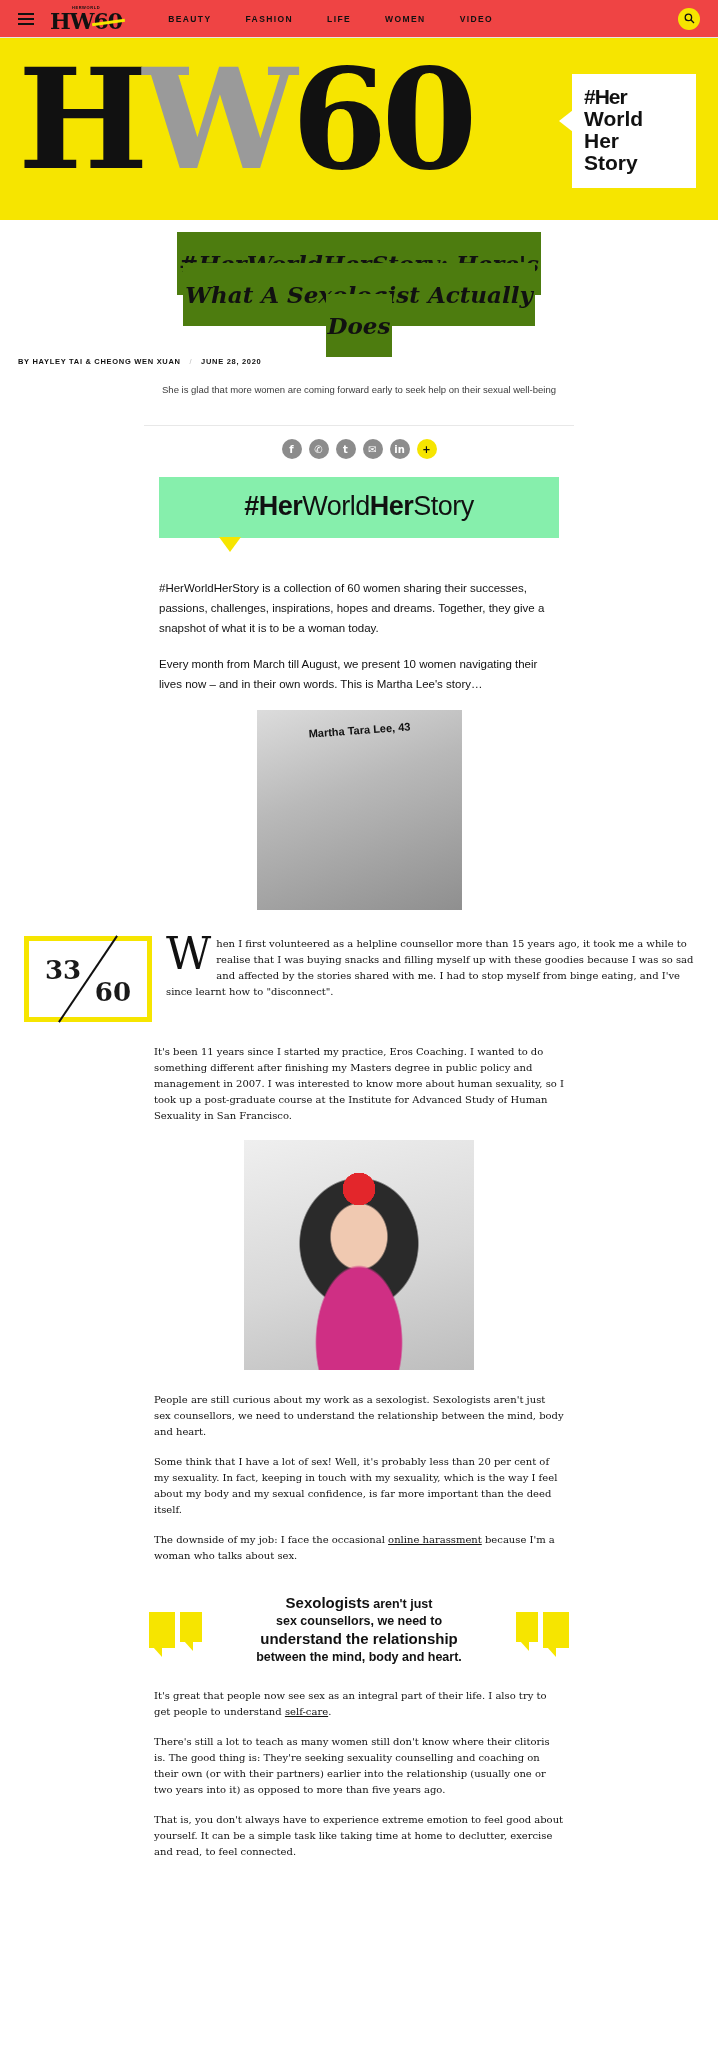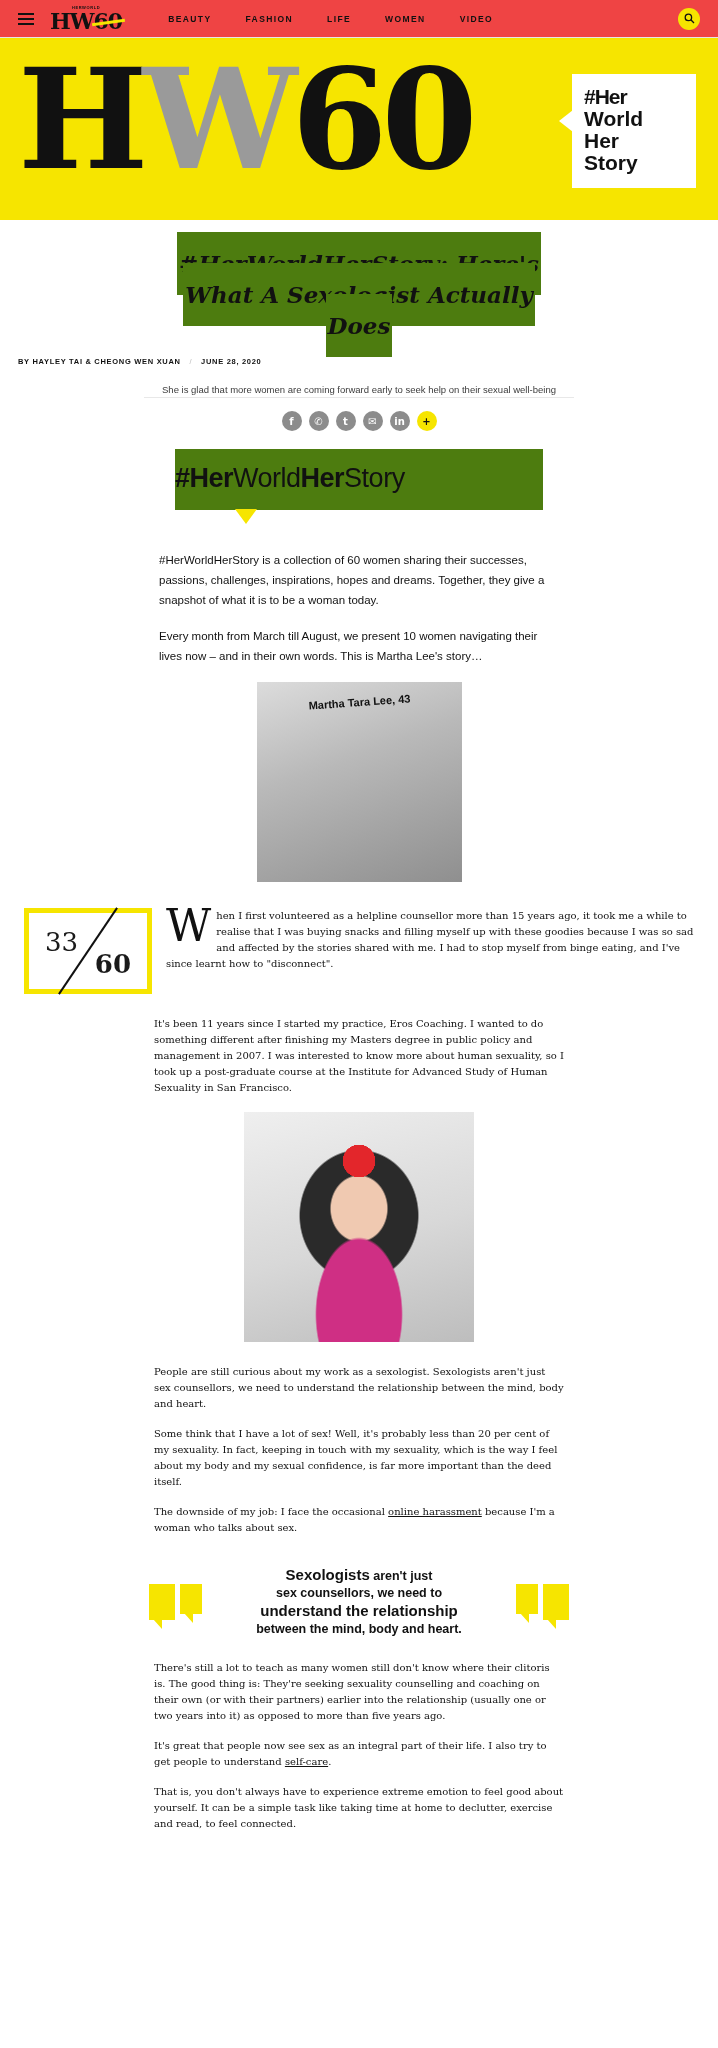--- a/index.html
+++ b/index.html
@@ -127,43 +127,44 @@
     color:#111;
   }
   .byline .sep { color:#bdbdbd; margin:0 6px; font-weight:400; }
   .standfirst {
     text-align:center;
     margin: 16px auto 0;
     max-width: 430px;
     font-size: 9.5px;
     line-height: 15px;
     color:#3c3c3c;
-    padding-bottom: 0;
+    padding-bottom: 28px;
     border-bottom: 1px solid #e8e8e8;
   }
   .share {
     display:flex; justify-content:center; gap:7px;
     padding: 13px 0 18px;
   }
   .share-btn {
     width:20px;height:20px;border-radius:50%;
     background:#8c8c8c; color:#fff;
     display:flex;align-items:center;justify-content:center;
     font-size:10px; font-weight:700; cursor:pointer;
     font-family:"DejaVu Sans", sans-serif;
   }
   .share-btn.plus { background:#f6e500; color:#111; }
 
   
   .hwhs {
     position:relative;
-    background:#4d7c0f;
+    background:#86efac;
     margin: 0 auto;
-    width: 368px;
+    width: 400px;
     padding: 14px 0 16px;
+    text-align:center;
   }
   .hwhs-text {
     font-weight:800;
     font-size: 27px;
     letter-spacing:-.5px;
     color:#111;
   }
   .hwhs-text .light { font-weight:400; }
   .hwhs-tail {
     position:absolute; left: 60px; bottom:-14px;
@@ -207,21 +208,21 @@
     position:relative;
     display:block;
   }
   .num-box .slash {
     position:absolute; left: 50%; top:50%;
     width: 2px; height: 104px; background:#111;
     transform: translate(-50%,-50%) rotate(34deg);
   }
   .num-box .n1 {
     position:absolute; left: 16px; top: 14px;
-    font-family:"DejaVu Serif", serif; font-size: 26px; font-weight:400;
+    font-family:"DejaVu Serif", serif; font-size: 26px; font-weight:700;
   }
   .num-box .n2 {
     position:absolute; right: 16px; bottom: 10px;
     font-family:"DejaVu Serif", serif; font-size: 26px; font-weight:700;
   }
   .dropcap-par {
     flex:1;
     font-family:"DejaVu Serif", serif;
     font-size: 10px;
     line-height: 16px;
@@ -429,22 +430,22 @@
         <span class="big">understand the relationship</span><br>
         <span>between the mind, body and heart.</span>
       </div>
       <div class="qmark-right">
         <div class="qbox small"></div>
         <div class="qbox"></div>
       </div>
     </div>
 
     <div class="serif-body">
-      <p>There's still a lot to teach as many women still don't know where their clitoris is. The good thing is: They're seeking sexuality counselling and coaching on their own (or with their partners) earlier into the relationship (usually one or two years into it) as opposed to more than five years ago.</p>
       <p>
         <span>It's great that people now see sex as an integral part of their life. I also try to get people to understand </span><a href="#">self-care</a><span>.</span>
       </p>
+      <p>There's still a lot to teach as many women still don't know where their clitoris is. The good thing is: They're seeking sexuality counselling and coaching on their own (or with their partners) earlier into the relationship (usually one or two years into it) as opposed to more than five years ago.</p>
       <p>That is, you don't always have to experience extreme emotion to feel good about yourself. It can be a simple task like taking time at home to declutter, exercise and read, to feel connected.</p>
     </div>
 
     <div class="spacer-bottom"></div>
   </div>
 </div>
 
 </body></html>

